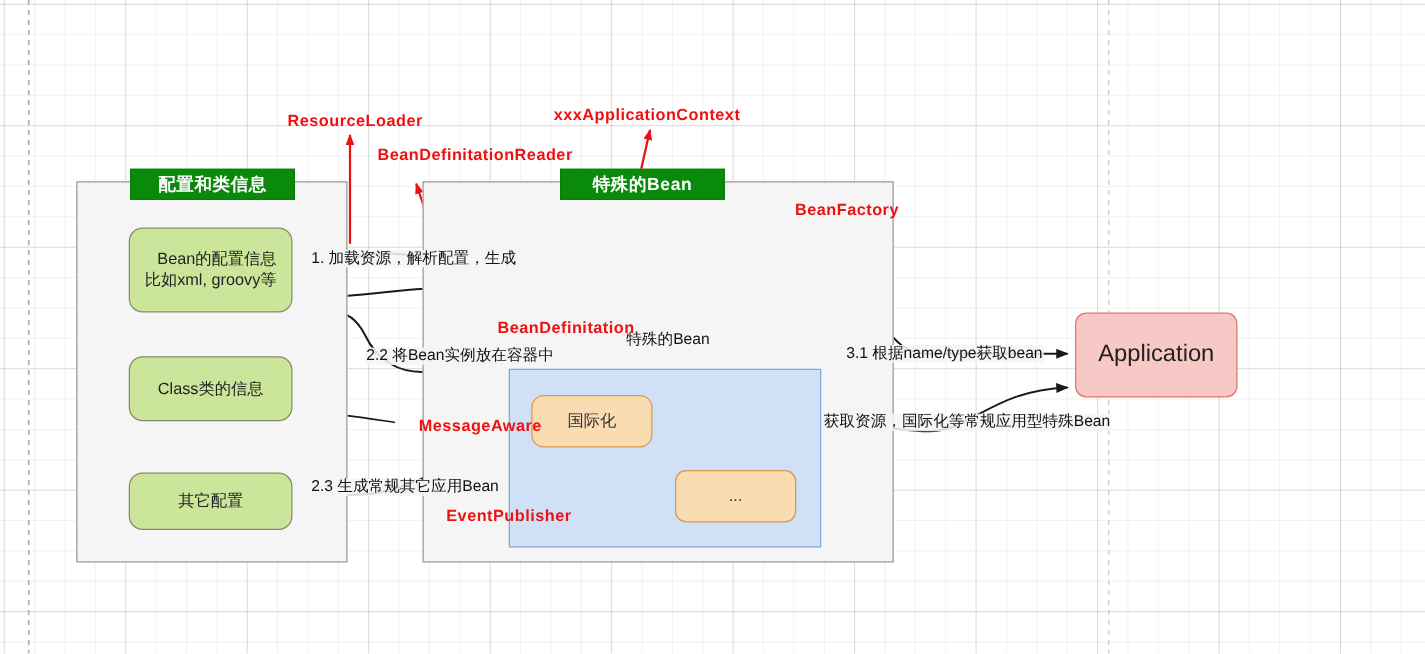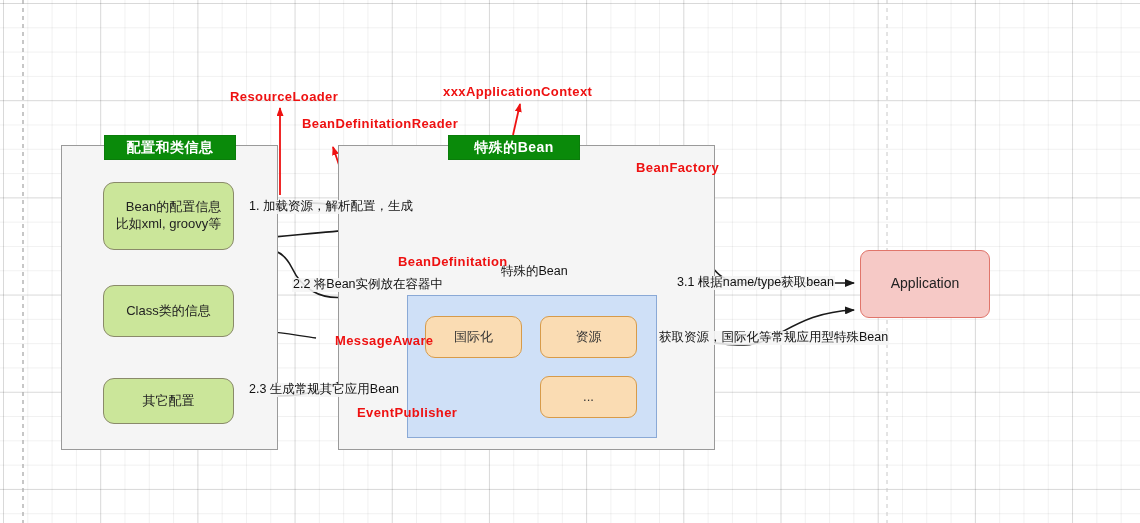--- a/index.html
+++ b/index.html
@@ -90,21 +90,21 @@
     border-radius: 9px;
     color: #333333;
     font-size: 13px;
   }
 
   .pink-node {
     background: #f6c9c6;
     border: 1px solid #e0756b;
     border-radius: 9px;
     color: #222222;
-    font-size: 14px;
+    font-size: 19px;
   }
 
   
   .edge-label {
     position: absolute;
     font-size: 12.5px;
     color: #111111;
     background: rgba(245,245,245,0.88);
     white-space: nowrap;
     line-height: 1.1;
@@ -182,21 +182,20 @@
 
   <div class="node container-box" style="left:338px; top:145px; width:377px; height:305px;"></div>
 
   <div class="node title-bar" style="left:448px; top:135px; width:132px; height:25px;">特殊的Bean</div>
 
 
   <div class="node blue-zone" style="left:407px; top:295px; width:250px; height:143px;"></div>
 
   <div class="node orange-node" style="left:425px; top:316px; width:97px; height:42px;border-radius:10px;">国际化</div>
 
-  <div class="node orange-node" style="left:540px; top:316px; width:97px; height:42px;">资源</div>
 
 
   <div class="node orange-node" style="left:540px; top:376px; width:97px; height:42px;">...</div>
 
   <div class="node pink-node" style="left:860px; top:250px; width:130px; height:68px;">Application</div>
 
   <div class="edge-label" style="left:248px; top:200px;">1. 加载资源，解析配置，生成</div>
 
 
   <div class="edge-label" style="left:292px; top:278px;">2.2 将Bean实例放在容器中</div>

